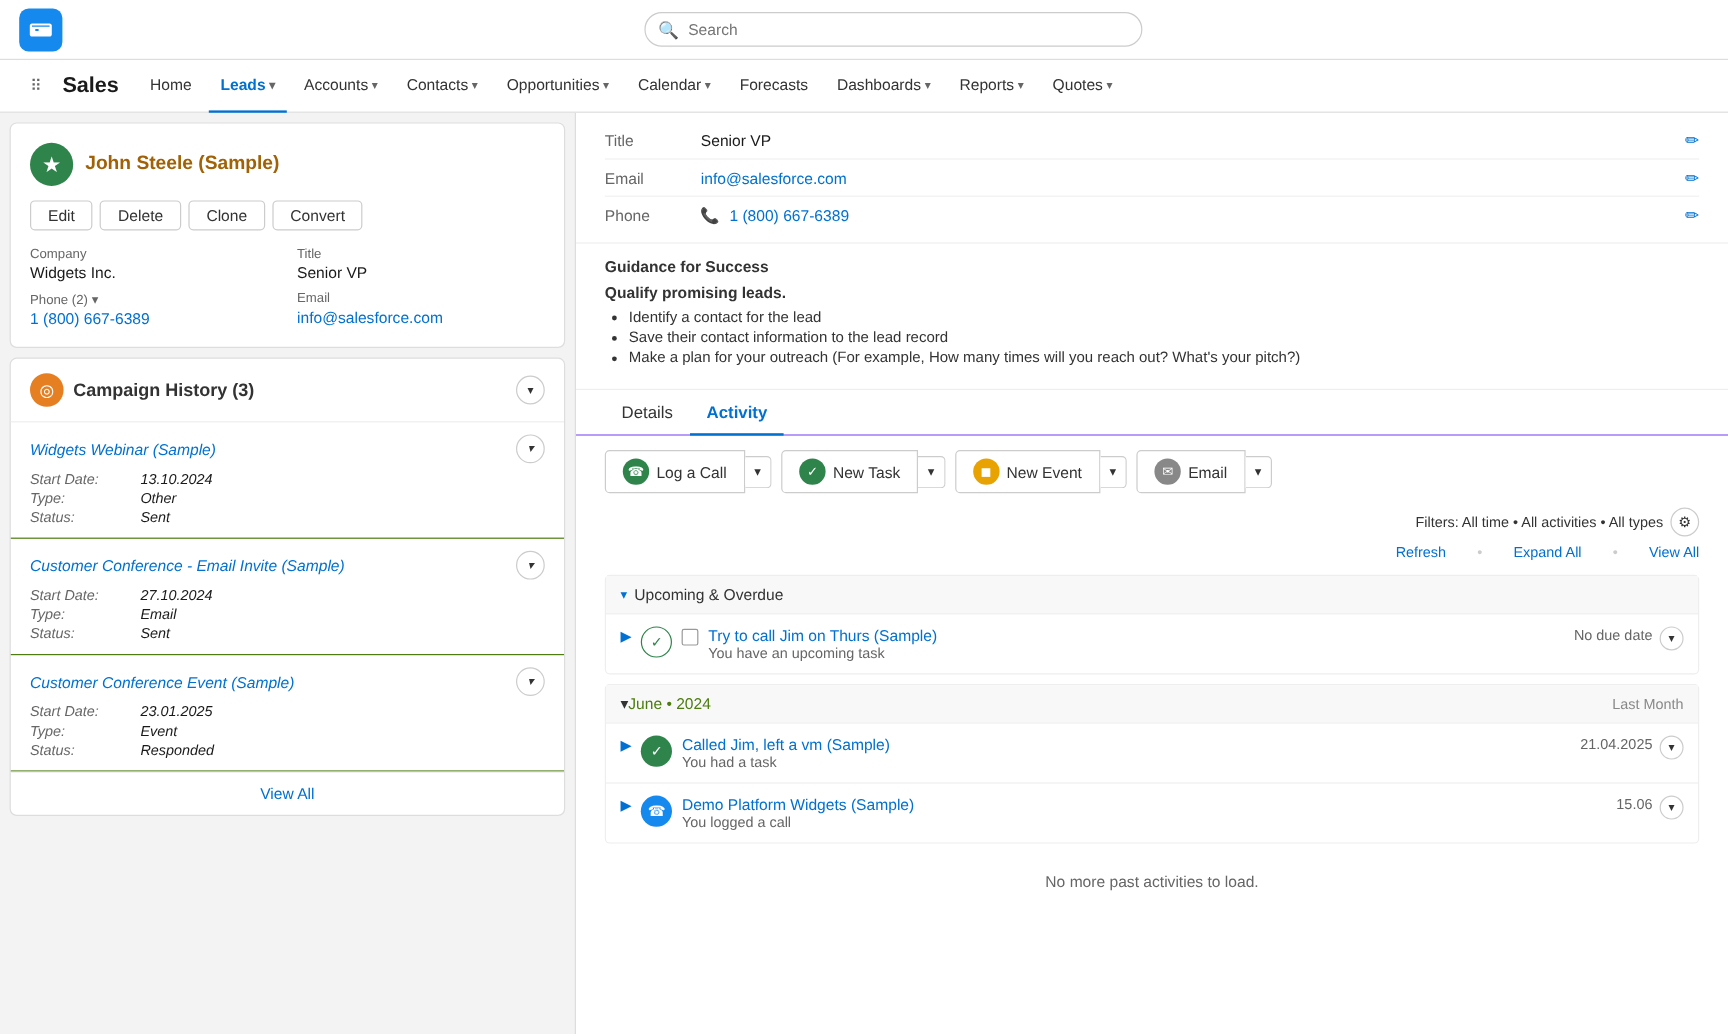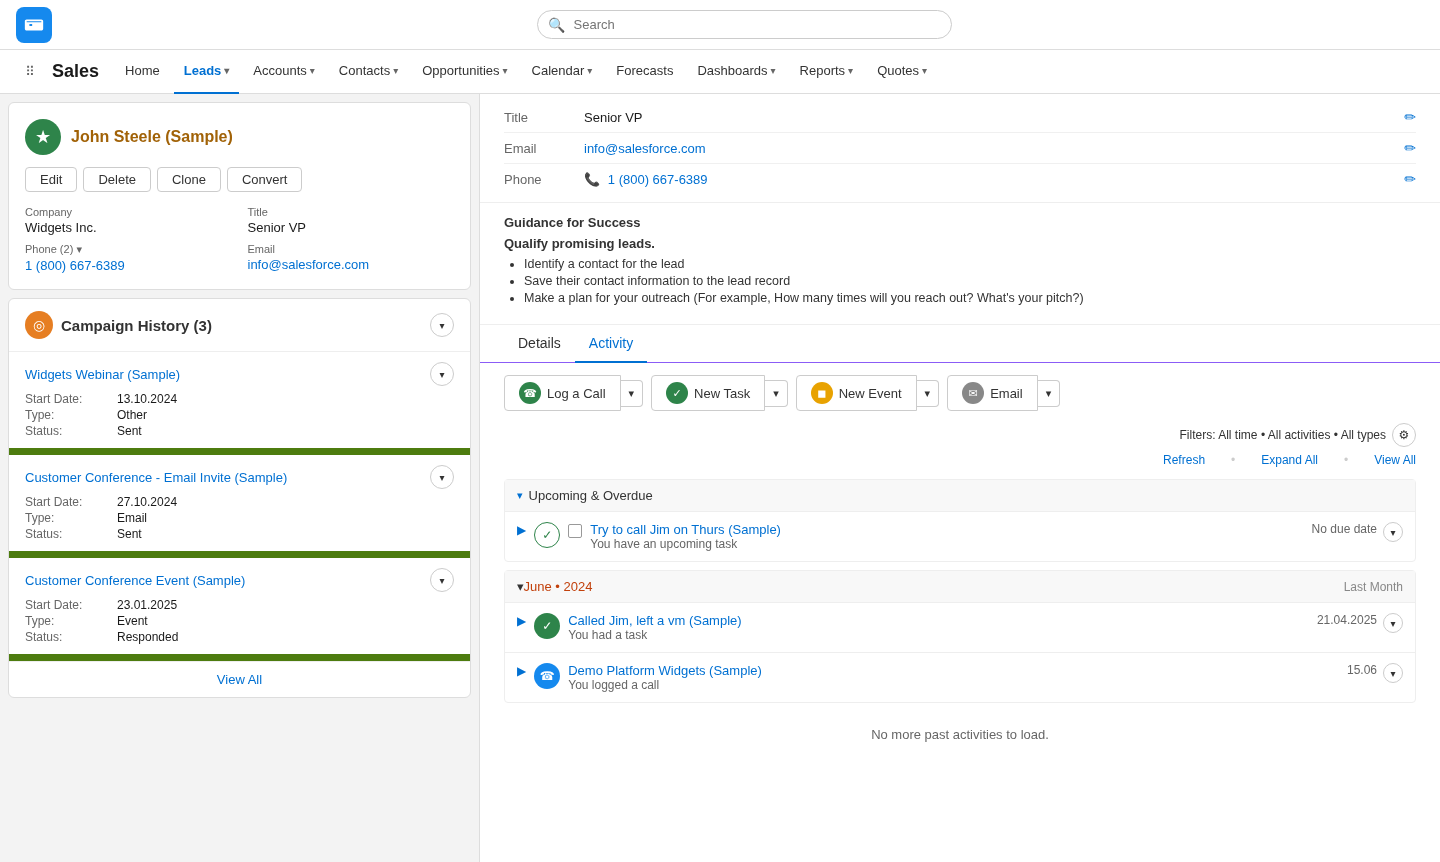--- a/index.html
+++ b/index.html
@@ -177,21 +177,22 @@
     .collapse-btn {
       width: 24px; height: 24px;
       border: 1px solid #ccc;
       border-radius: 50%;
       background: #fff;
       display: flex; align-items: center; justify-content: center;
       cursor: pointer; font-size: 10px; color: #333;
     }
     .campaign-item {
       padding: 10px 16px;
-      border-bottom: 7px solid #4d7c0f;
+      border-bottom: 1px solid #4d7c0f;
+      font-style: italic;
     }
     .campaign-item:last-child { border-bottom: none; }
     .campaign-item-header {
       display: flex; align-items: center; justify-content: space-between;
       margin-bottom: 6px;
     }
     .campaign-item-name {
       color: #0070d2; cursor: pointer; font-size: 13px;
     }
     .campaign-item-fields {
@@ -267,21 +268,21 @@
       padding: 10px 14px;
       font-size: 14px;
       cursor: pointer;
       color: #333;
       border-bottom: 2px solid transparent;
       margin-bottom: -1px;
     }
     .tab.active {
       color: #0070d2;
       border-bottom: 2px solid #0070d2;
-      font-weight: 400;
+      font-weight: 700;
     }
 
     
     .activity-section {
       padding: 12px 24px;
     }
     .activity-actions {
       display: flex; align-items: center; gap: 0;
       margin-bottom: 12px;
       flex-wrap: wrap; gap: 8px;
@@ -388,21 +389,21 @@
     }
 
     .month-section-header {
       display: flex; align-items: center; justify-content: space-between;
       padding: 8px 12px;
       background: #f8f8f8;
       cursor: pointer;
       font-size: 13px; font-weight: 500;
     }
     .month-section-header .left { display: flex; align-items: center; }
-    .month-label { color: #c2410c; }
+    .month-label { color: #4d7c0f; }
     .last-month { color: #888; font-size: 12px; }
 
     .no-more { text-align: center; color: #666; font-size: 13px; padding: 16px; }
   </style>
 </head>
 <body>
 
 <div class="top-bar">
   <div class="app-logo">
     <svg viewBox="0 0 24 24" fill="white">

